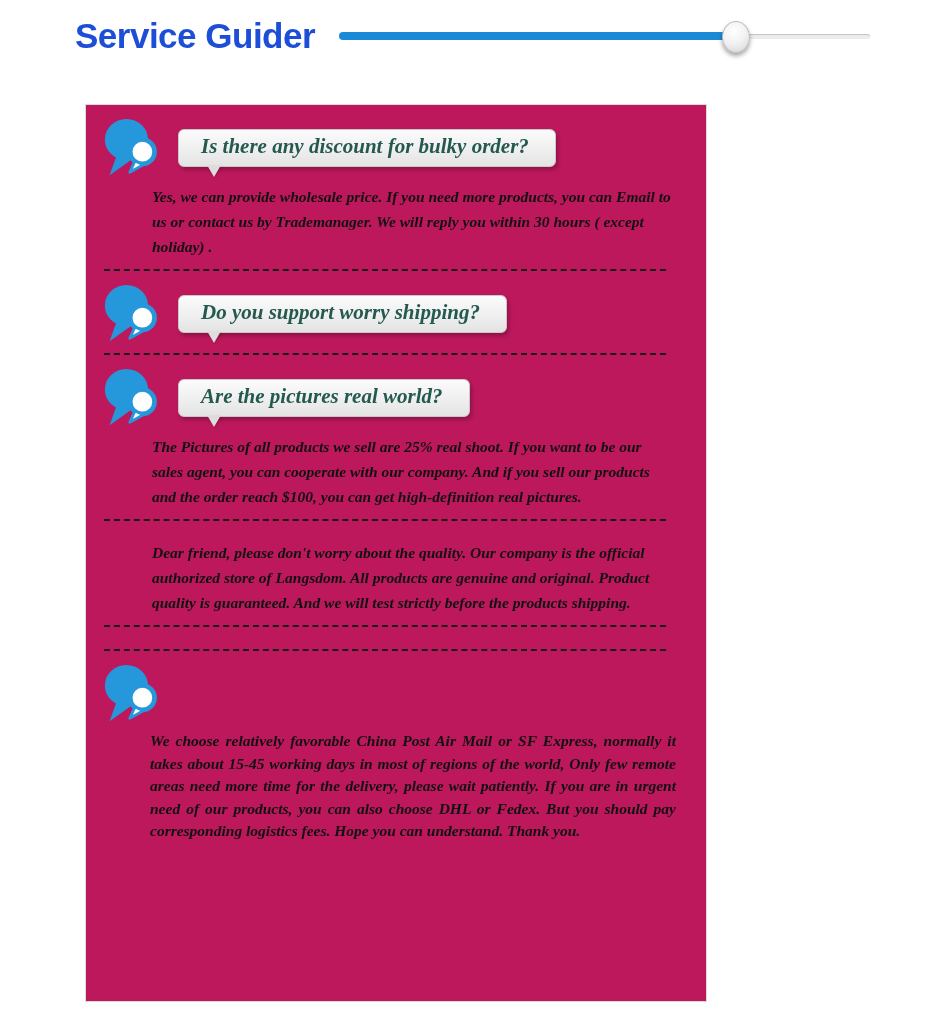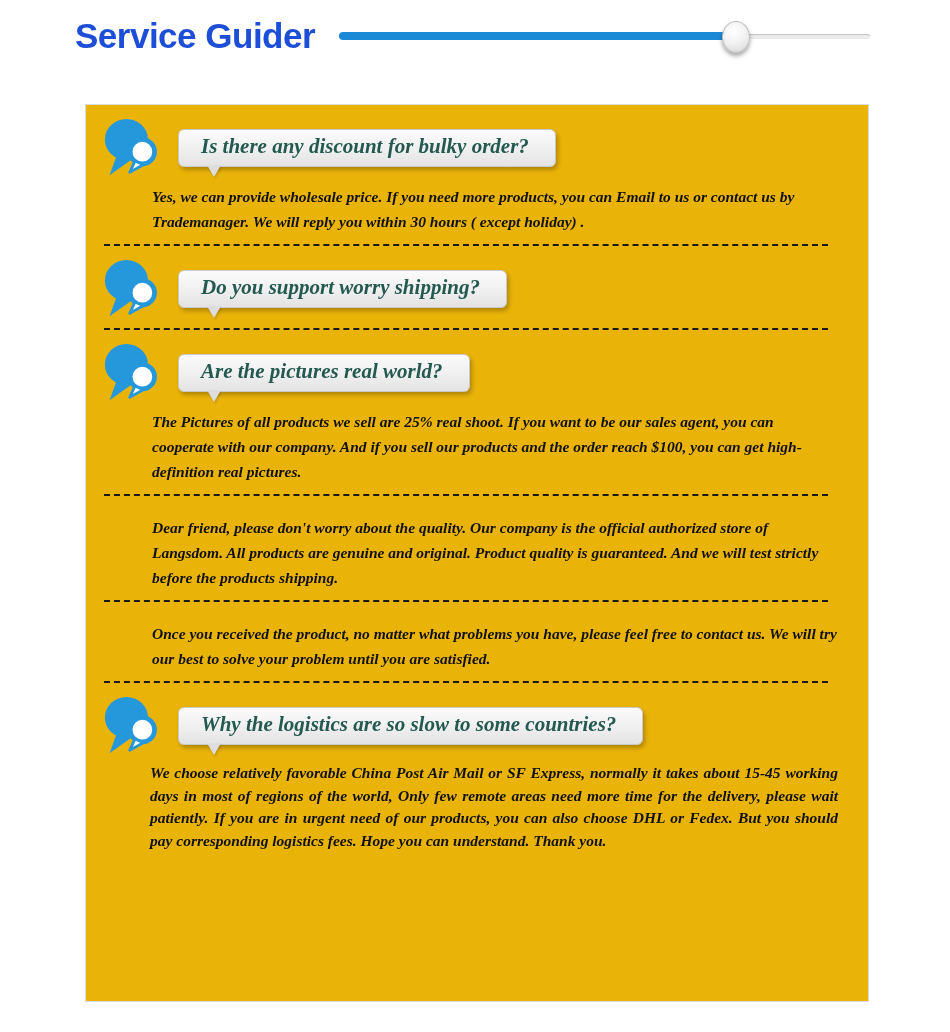--- a/index.html
+++ b/index.html
@@ -67,24 +67,24 @@
     background: radial-gradient(circle at 42% 32%, #ffffff 0%, #f2f2f2 45%, #d5d5d5 100%);
     border: 1px solid #bdbdbd;
     box-shadow: 0 3px 4px rgba(0,0,0,0.35);
   }
 
   
   .faq-box {
     position: absolute;
     left: 85px;
     top: 104px;
-    width: 784px;
+    width: 622px;
     height: 898px;
     border: 1px solid #dcdcdc;
-    background: #eab308;
+    background: #be185d;
     box-sizing: border-box;
     overflow: hidden;
   }
   .faq-item { padding: 12px 16px 4px 16px; }
   .q-row {
     display: flex;
     align-items: center;
   }
   .bubble-icon {
     flex: 0 0 auto;
@@ -204,29 +204,25 @@
     <p class="answer">The Pictures of all products we sell are 25% real shoot. If you want to be our sales agent, you can cooperate with our company. And if you sell our products and the order reach $100, you can get high-definition real pictures.</p>
   </article>
   <div class="dashed-sep"></div>
 
   <article class="faq-item">
     <p class="answer">Dear friend, please don't worry about the quality. Our company is the official authorized store of Langsdom. All products are genuine and original. Product quality is guaranteed. And we will test strictly before the products shipping.</p>
   </article>
   <div class="dashed-sep"></div>
 
   <article class="faq-item">
-    <p class="answer">Once you received the product, no matter what problems you have, please feel free to contact us. We will try our best to solve your problem until you are satisfied.</p>
   </article>
   <div class="dashed-sep"></div>
 
   <article class="faq-item tight">
     <div class="q-row">
       <svg class="bubble-icon" viewBox="0 0 64 64">
           <use href="#chat-bubbles"></use>
         </svg>
-      <div class="q-bubble">
-        <span class="q-text">Why the logistics are so slow to some countries?</span>
-      </div>
     </div>
     <p class="answer">We choose relatively favorable China Post Air Mail or SF Express, normally it takes about 15-45 working days in most of regions of the world, Only few remote areas need more time for the delivery, please wait patiently. If you are in urgent need of our products, you can also choose DHL or Fedex. But you should pay corresponding logistics fees. Hope you can understand. Thank you.</p>
   </article>
 
 </section>
 
 </body></html>

